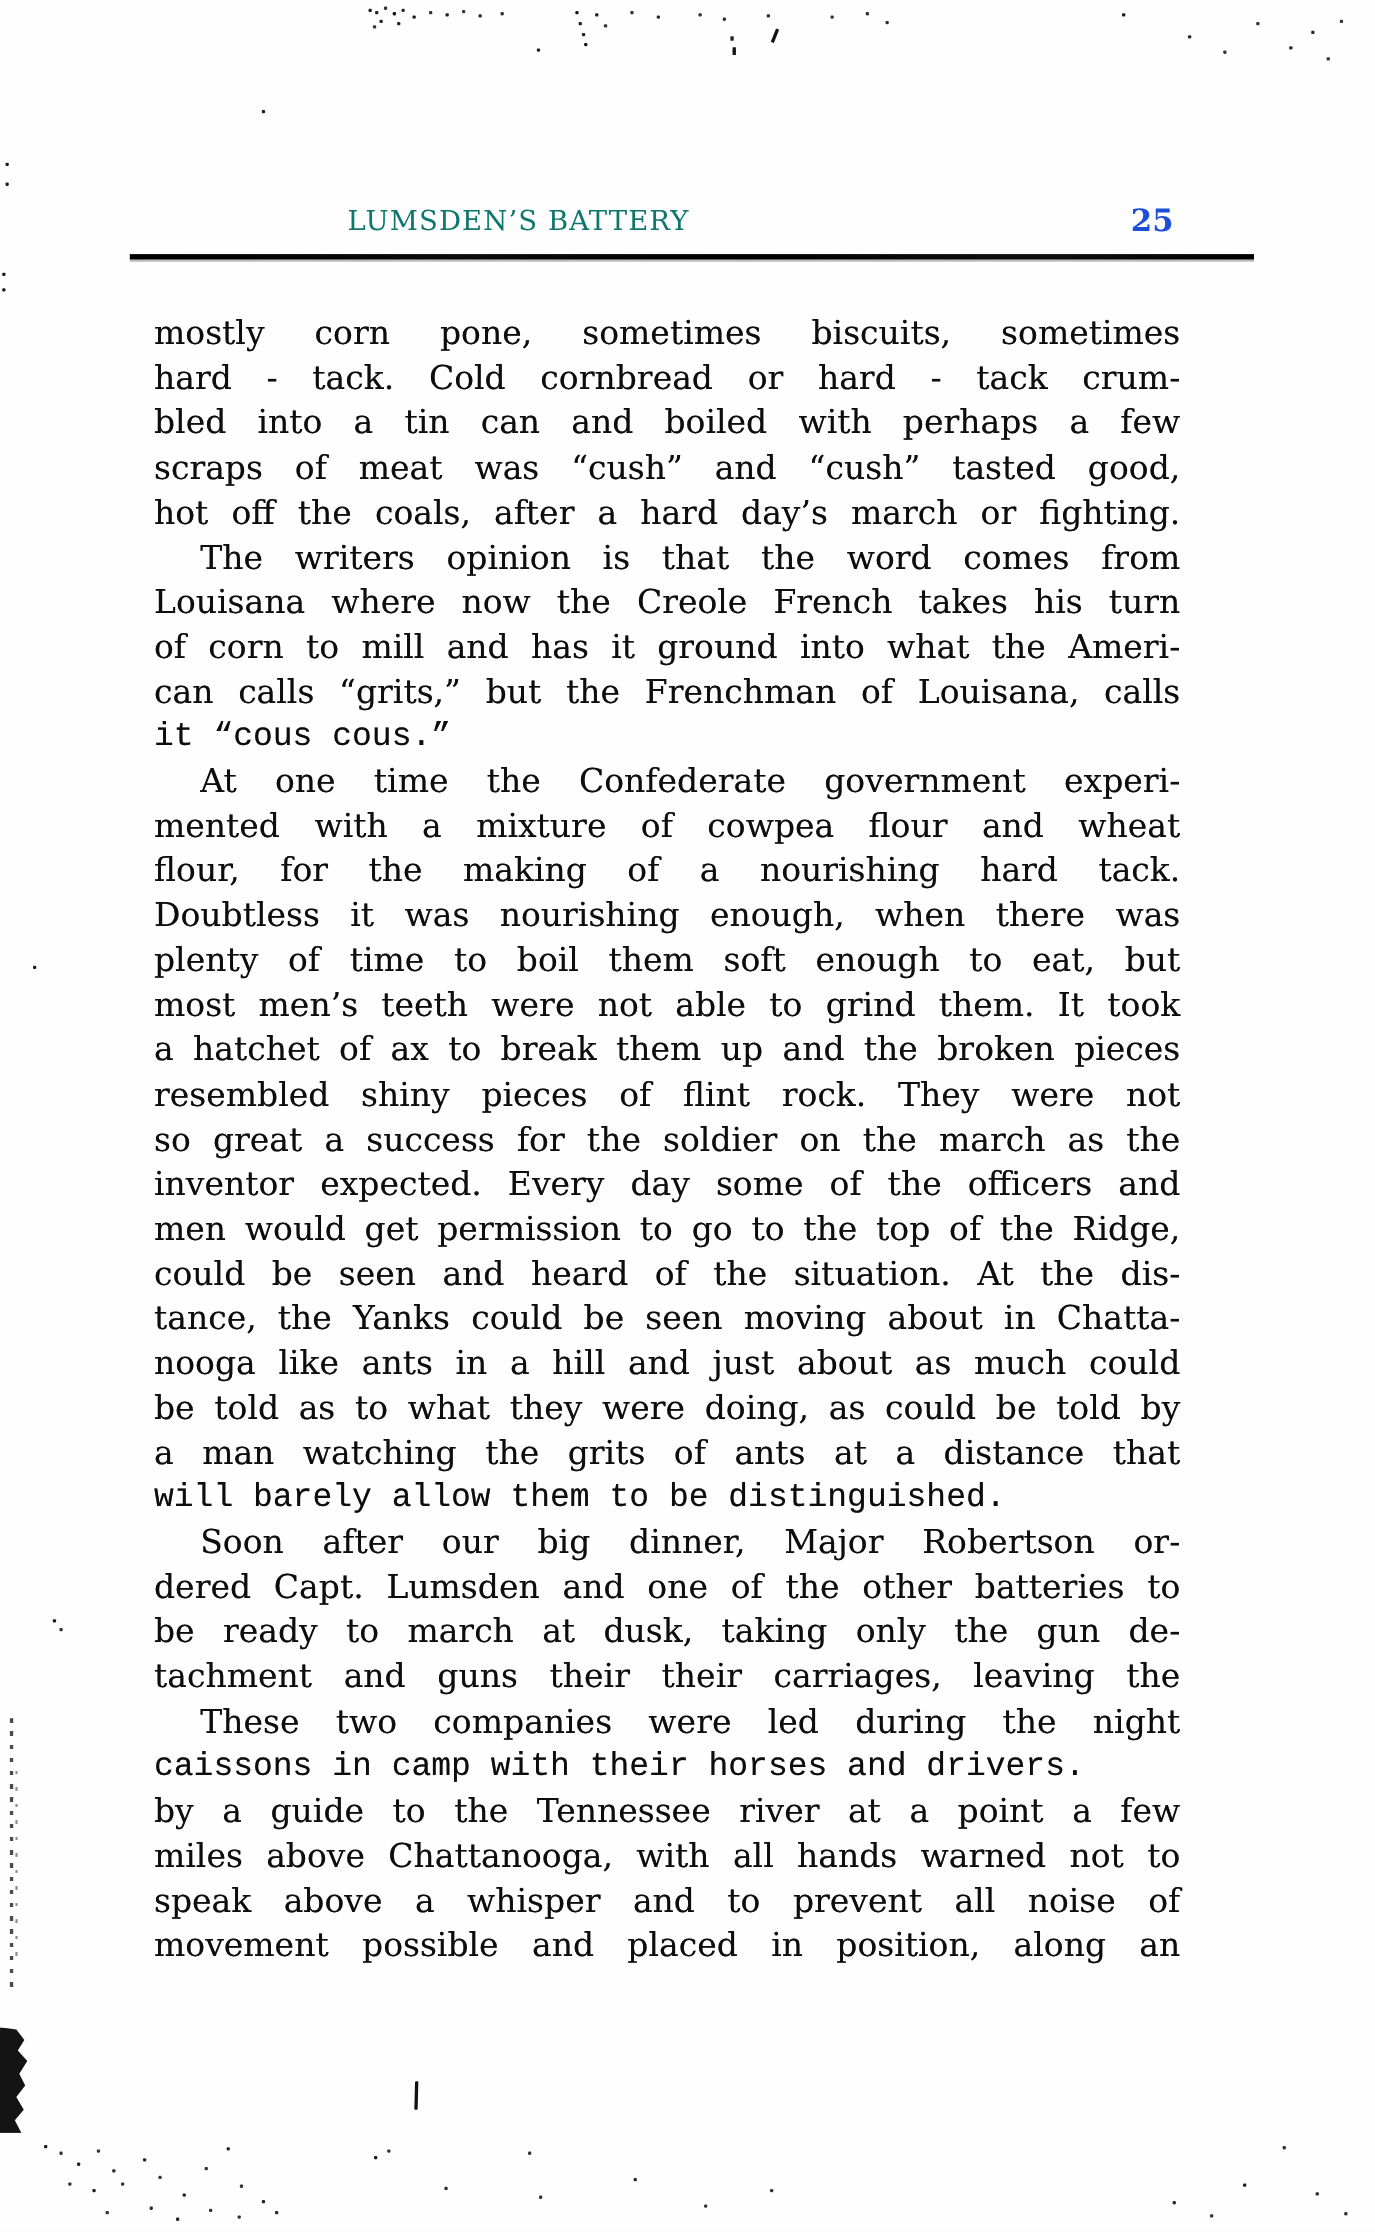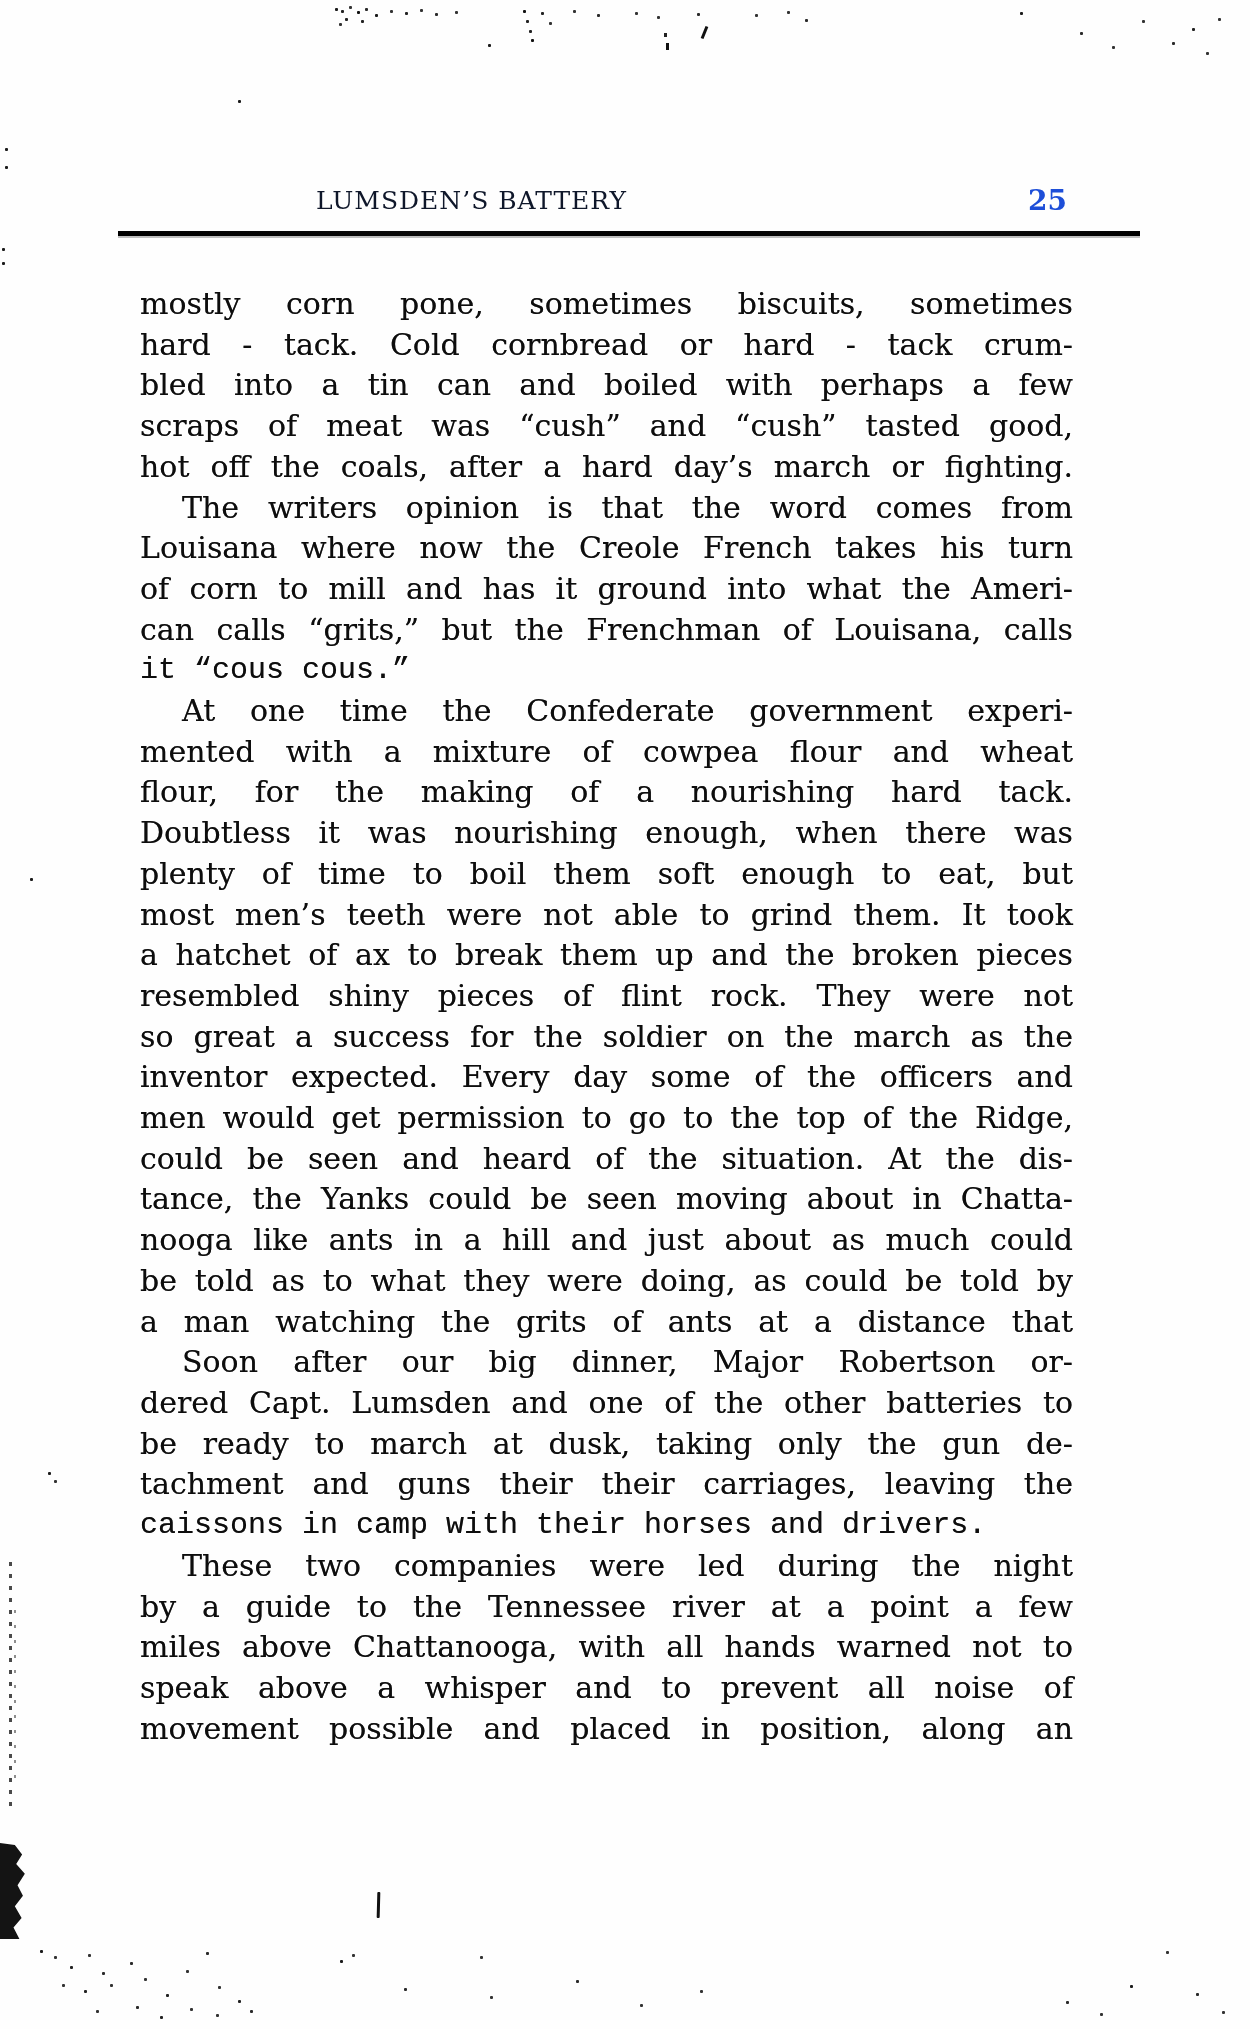--- a/index.html
+++ b/index.html
@@ -9,21 +9,21 @@
     background:#fefefe;
     overflow:hidden;
     font-family:"DejaVu Serif", serif;
     color:#0d0d0d;
   }
   
   .running-title{
     position:absolute;left:316px;top:186px;
     font-size:25px;letter-spacing:1px;
     white-space:nowrap;
-    color:#0f172a;
+    color:#0f766e;
   }
   .page-number{
     position:absolute;left:1028px;top:184px;
     font-size:28px;font-weight:bold;color:#1d4ed8;
   }
   .header-rule{
     position:absolute;left:118px;top:231px;
     width:1022px;height:5px;
     background:linear-gradient(90deg,#000 0%,#0a0a0a 30%,#000 55%,#0f0f0f 80%,#000 100%);
     box-shadow:0 2px 0 rgba(0,0,0,0.25);
@@ -126,26 +126,27 @@
       <div class="line">a hatchet of ax to break them up and the broken pieces</div>
       <div class="line">resembled shiny pieces of flint rock. They were not</div>
       <div class="line">so great a success for the soldier on the march as the</div>
       <div class="line">inventor expected. Every day some of the officers and</div>
       <div class="line">men would get permission to go to the top of the Ridge,</div>
       <div class="line">could be seen and heard of the situation. At the dis-</div>
       <div class="line">tance, the Yanks could be seen moving about in Chatta-</div>
       <div class="line">nooga like ants in a hill and just about as much could</div>
       <div class="line">be told as to what they were doing, as could be told by</div>
       <div class="line">a man watching the grits of ants at a distance that</div>
+      <div class="line short">will barely allow them to be distinguished.</div>
       <div class="line indent">Soon after our big dinner, Major Robertson or-</div>
       <div class="line">dered Capt. Lumsden and one of the other batteries to</div>
       <div class="line">be ready to march at dusk, taking only the gun de-</div>
       <div class="line">tachment and guns their their carriages, leaving the</div>
+      <div class="line indent">These two companies were led during the night</div>
       <div class="line short">caissons in camp with their horses and drivers.</div>
-      <div class="line indent">These two companies were led during the night</div>
       <div class="line">by a guide to the Tennessee river at a point a few</div>
       <div class="line">miles above Chattanooga, with all hands warned not to</div>
       <div class="line">speak above a whisper and to prevent all noise of</div>
       <div class="line">movement possible and placed in position, along an</div>
     </div>
 
   <div class="dot noise-top-left" style="left:335px;top:8px;"></div>
   <div class="dot noise-top-right" style="left:1020px;top:12px;"></div>
   <div class="slash-mark"></div>
   <div class="i-mark"></div>

